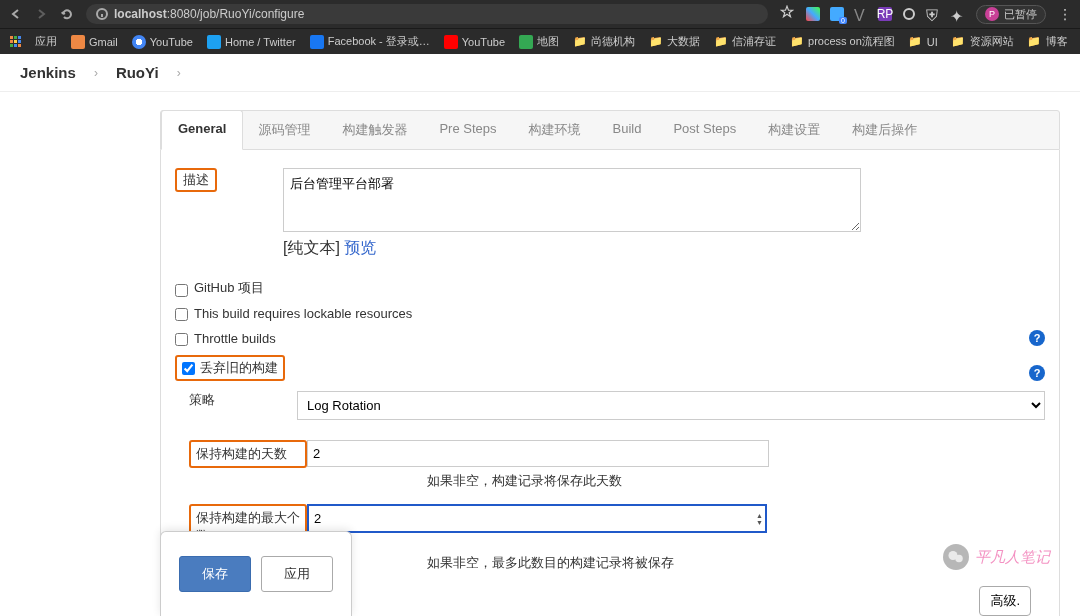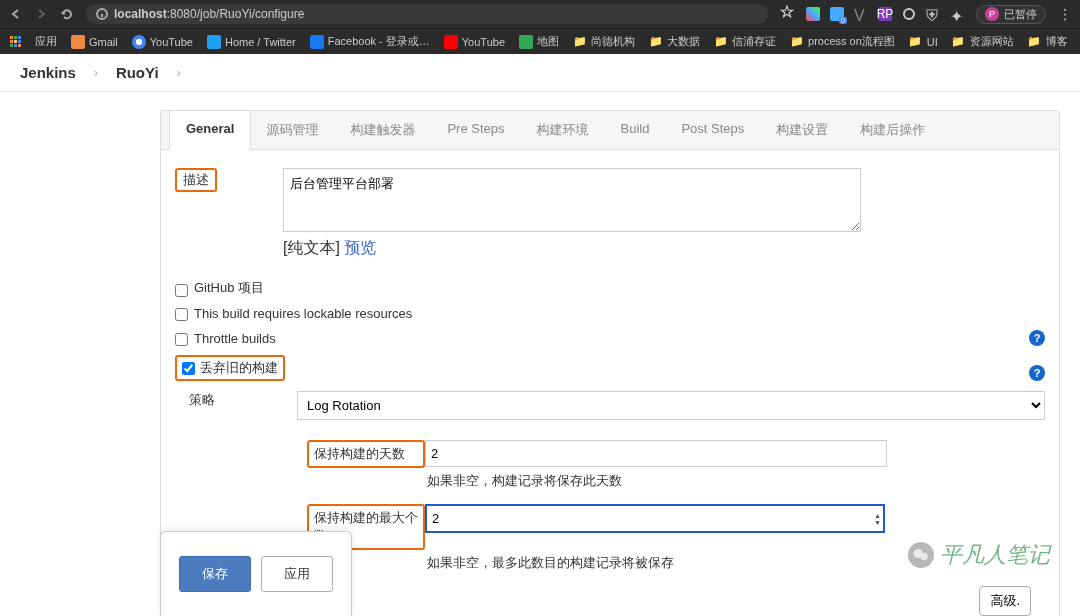--- a/index.html
+++ b/index.html
@@ -21,21 +21,21 @@
     .bm { display: flex; align-items: center; gap: 4px; }
     .bm-icon { width: 14px; height: 14px; display: inline-block; }
     
     .breadcrumb { background: #fff; padding: 10px 20px; display: flex; align-items: center; gap: 18px; font-size: 15px; color: #333; font-weight: bold; border-bottom: 1px solid #eee; }
     .breadcrumb .sep { color: #aaa; font-weight: normal; font-size: 12px; }
     
     .content { padding: 18px 20px 0 160px; }
     
     .tabs { display: flex; background: #f6f6f6; border: 1px solid #ddd; border-radius: 3px 3px 0 0; }
     .tab { padding: 10px 16px; font-size: 13px; color: #888; cursor: pointer; }
-    .tab.active { background: #fff; color: #333; font-weight: bold; border: 1px solid #ddd; border-bottom: 1px solid #fff; margin: -1px -1px -1px 8px; border-radius: 3px 3px 0 0; }
+    .tab.active { background: #fff; color: #333; font-weight: bold; border: 1px solid #ddd; border-bottom: 1px solid #fff; margin: -1px -1px -1px 0; border-radius: 3px 3px 0 0; }
     
     .panel { border: 1px solid #ddd; border-top: none; padding: 18px 14px; font-size: 13px; color: #333; }
     
     .row { display: flex; align-items: flex-start; margin-bottom: 6px; }
     .label-col { width: 108px; flex-shrink: 0; font-size: 13px; }
     .field-col { flex: 1; }
     
     .hl { border: 2px solid #e8690b; border-radius: 3px; padding: 1px 6px; display: inline-block; }
     
     textarea { width: 578px; height: 64px; border: 1px solid #ccc; padding: 6px; font-size: 13px; resize: both; font-family: inherit; }
@@ -43,39 +43,39 @@
     .preview-line { margin-top: 3px; font-size: 16px; }
     .link { color: #3366cc; }
     
     .chk-row { display: flex; align-items: flex-end; gap: 6px; margin-bottom: 9px; position: relative; }
     .help { margin-left: auto; width: 16px; height: 16px; border-radius: 50%; background: #1766cc; color: #fff; display: flex; align-items: center; justify-content: center; font-size: 11px; font-weight: bold; }
     
     .nested { margin-left: 14px; margin-top: 10px; }
     .select-wrap { width: 580px; }
     select { width: 100%; padding: 5px; border: 1px solid #ccc; font-size: 13px; background: #fff; }
     
-    .sub-row { display: flex; align-items: flex-start; margin-bottom: 4px; margin-left: 118px; }
+    .sub-row { display: flex; align-items: flex-start; margin-bottom: 4px; }
     .sub-label { font-size: 13px; width: 118px; }
     .sub-label.hl2 { border: 2px solid #e8690b; border-radius: 3px; padding: 3px 5px; }
     .text-input { width: 462px; padding: 5px; border: 1px solid #ccc; font-size: 13px; }
     .text-input.hl-blue { border: 2px solid #2059c9; width: 460px; }
     .spinner { width: 460px; position: relative; }
     .spin-btns { position: absolute; right: 4px; top: 50%; transform: translateY(-50%); display: flex; flex-direction: column; font-size: 7px; color: #555; }
     .help-text { font-size: 13px; color: #333; margin-left: 238px; margin-bottom: 14px; margin-top: 3px; }
     
     .adv-row { display: flex; justify-content: flex-end; margin-right: 14px; }
     .adv-btn { border: 1px solid #aaa; border-radius: 4px; padding: 5px 10px; font-size: 13px; background: #fff; }
     
     .save-bar { position: fixed; bottom: 0; left: 160px; background: #fff; border: 1px solid #ccc; border-bottom: none; box-shadow: 0 -2px 8px rgba(0,0,0,0.1); padding: 24px 18px; display: flex; gap: 10px; border-radius: 6px 6px 0 0; }
     .btn-primary { background: #4a7cbf; color: #fff; border: 1px solid #3a6caf; padding: 8px 22px; font-size: 13px; cursor: pointer; border-radius: 3px; }
     .btn-secondary { background: #fff; color: #333; border: 1px solid #aaa; padding: 8px 22px; font-size: 13px; cursor: pointer; border-radius: 3px; }
     
     .watermark { position: fixed; bottom: 46px; right: 30px; display: flex; align-items: center; gap: 6px; opacity: 0.6; }
     .wm-icon { width: 26px; height: 26px; border-radius: 50%; background: #888; display: flex; align-items: center; justify-content: center; }
-    .wm-text { font-size: 22px; color: #15803d; font-weight: normal; font-style: italic; }
+    .wm-text { font-size: 15px; color: #ec4899; font-weight: normal; font-style: italic; }
   </style>
 </head>
 <body>
 
 <div class="browser-bar">
   <div class="nav-icons">
     <svg>
         <path d="M10 3 L5 7 L10 11"></path>
       </svg>
     <svg style="opacity:.4">

